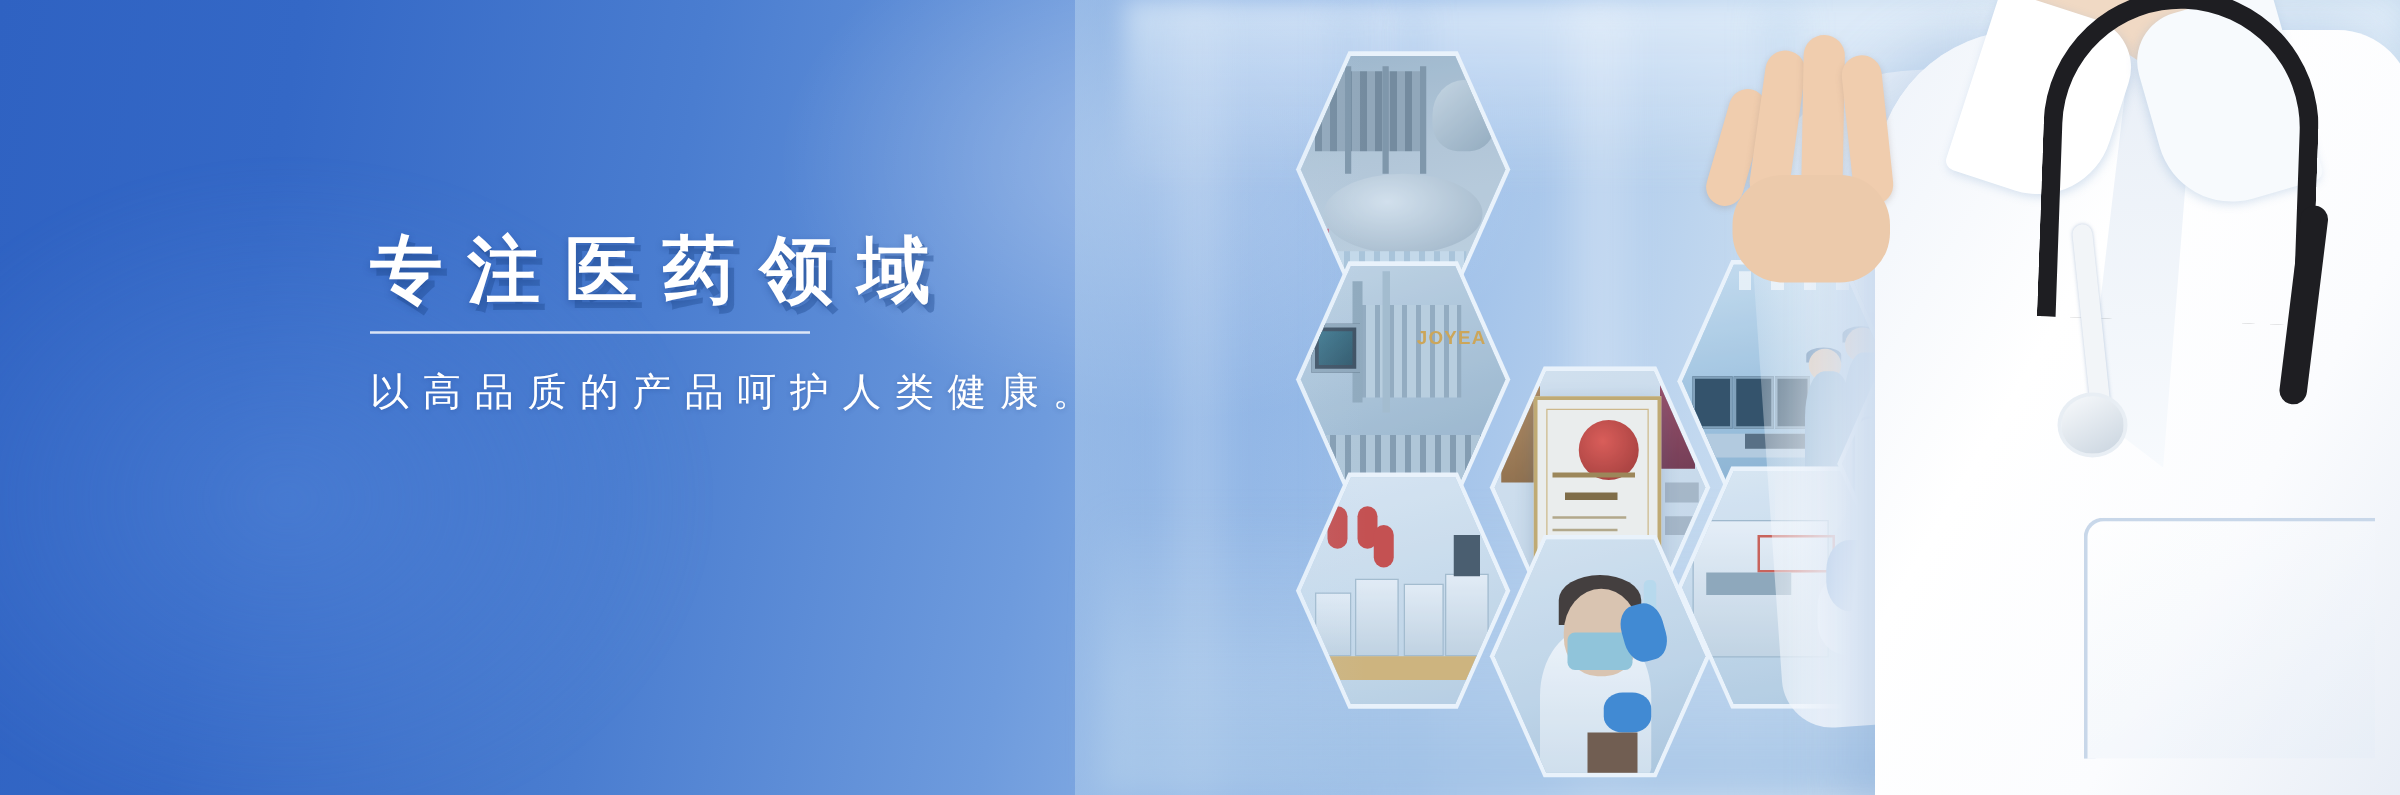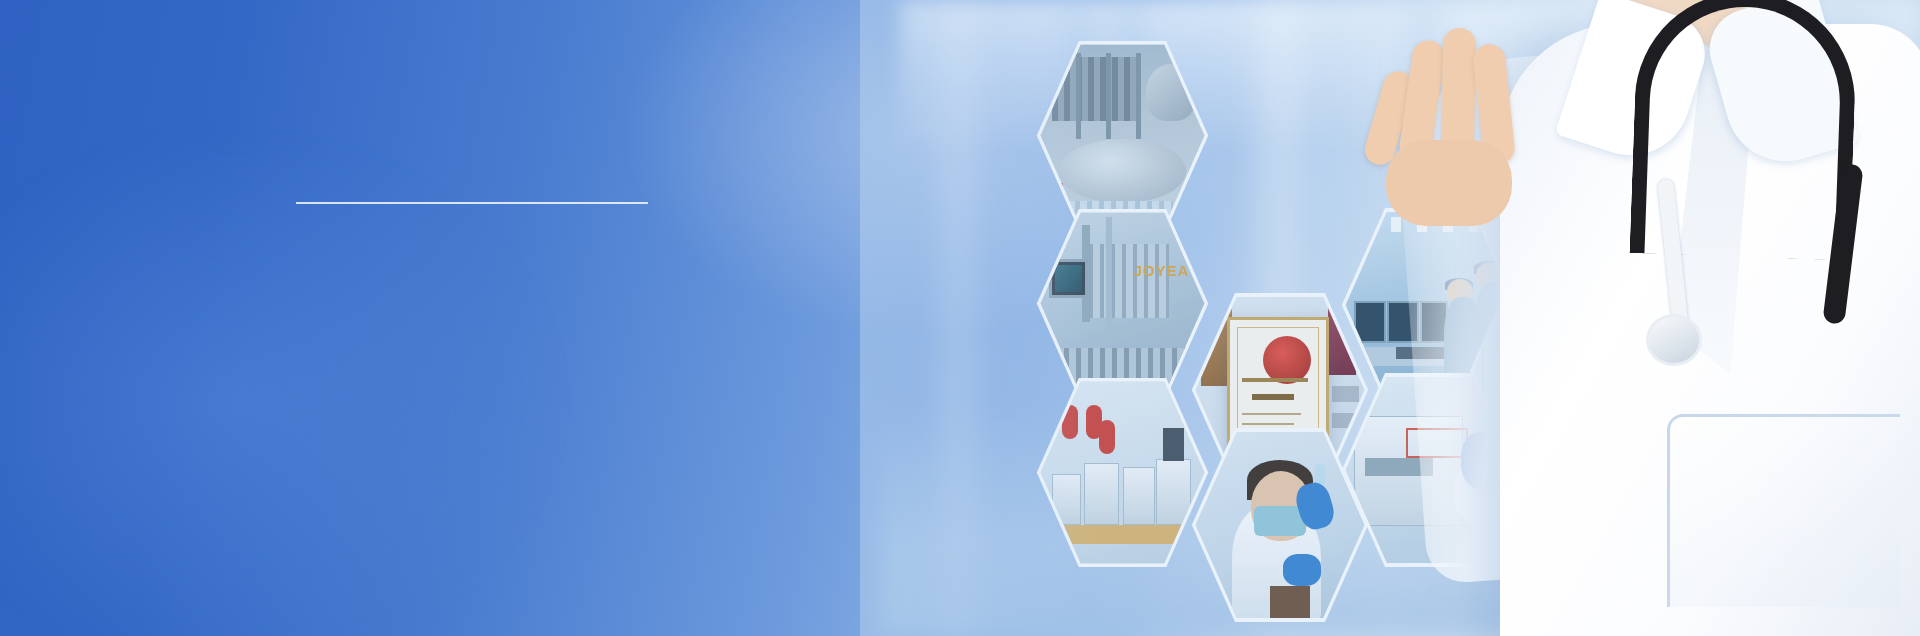--- a/index.html
+++ b/index.html
@@ -556,16 +556,18 @@
       <div class="finger f2"></div>
       <div class="finger f3"></div>
       <div class="finger f4"></div>
       <div class="palm"></div>
     </div>
   </div>
 
   <div class="soft-overlay"></div>
 
   <div class="text-block">
+    <div class="headline">专注医药领域</div>
     <div class="divider"></div>
+    <div class="subtitle">以高品质的产品呵护人类健康。</div>
   </div>
 
 </div>
 
 </body></html>

